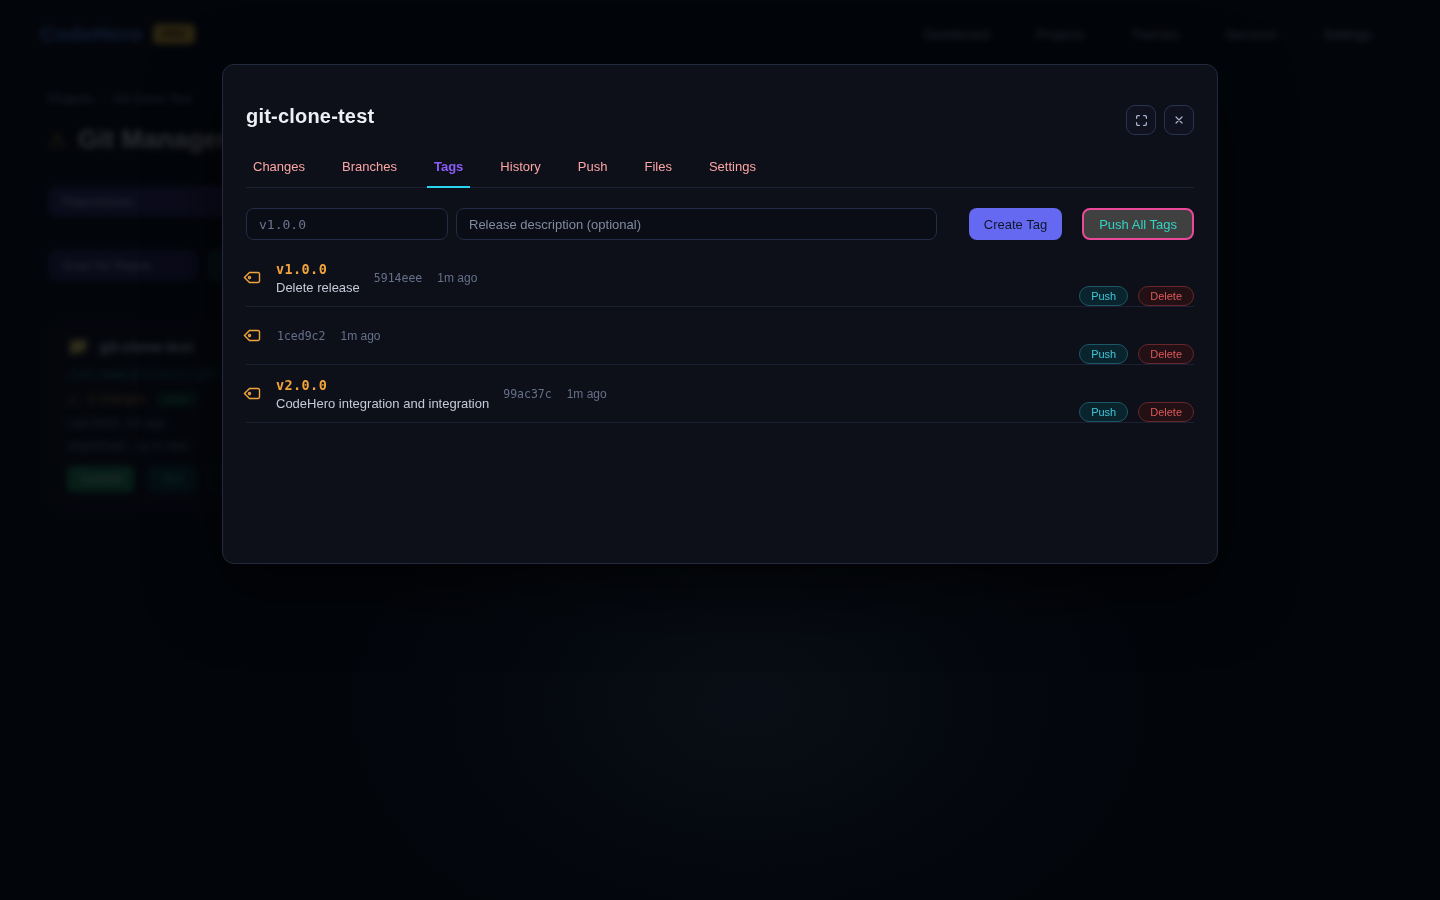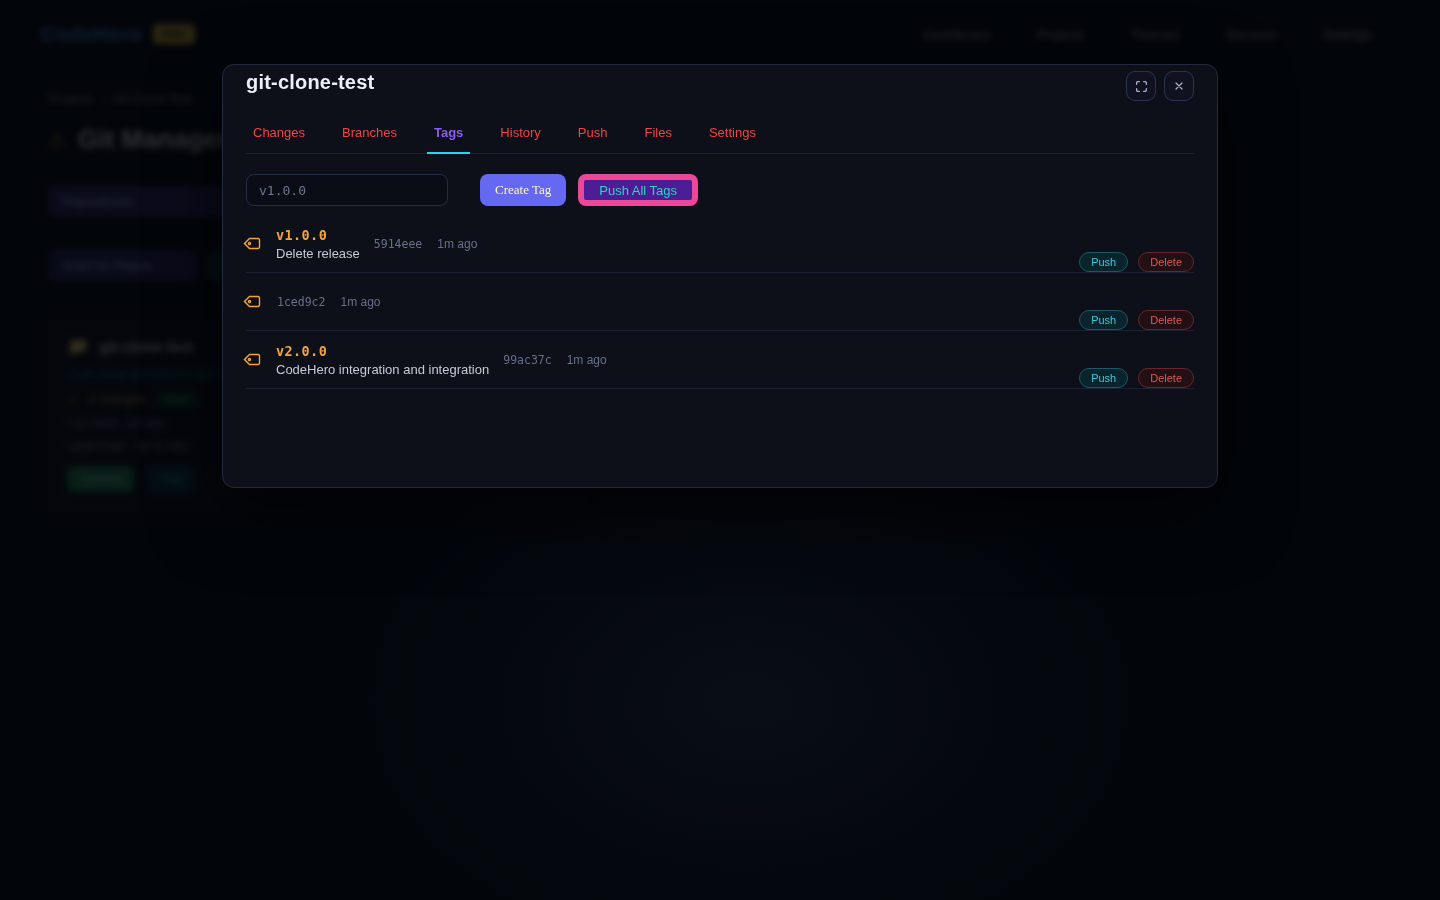--- a/index.html
+++ b/index.html
@@ -42,45 +42,45 @@
   .act.pull { background:#0e3d42; border:1px solid #1d6a66; color:#2fd4c3; }
   .act.ghost { border:1px solid #2a3142; color:#9aa3b8; }
   .act.ghost-danger { border:1px solid #3a2430; color:#b86a6a; }
 
   
   .overlay { position:absolute; inset:0; background:rgba(3,5,10,.80); z-index:1; }
   .overlay::after { content:""; position:absolute; inset:0;
     background:radial-gradient(620px 420px at 52% 78%, rgba(70,85,120,.10), transparent 65%); }
 
   
-  .modal { position:absolute; left:222px; top:64px; width:996px; height:424px; z-index:2;
+  .modal { position:absolute; left:222px; top:64px; width:996px; height:500px; z-index:2;
     background:#0d1019; border:1px solid #242a3e; border-radius:12px;
-    box-shadow:0 24px 70px rgba(0,0,0,.65); padding:6px 23px 0 23px; }
+    box-shadow:0 24px 70px rgba(0,0,0,.65); padding:40px 23px 0 23px; }
   .modal-head { display:flex; align-items:flex-start; }
   .modal-title { font-size:20px; font-weight:700; color:#eceff5; letter-spacing:.2px; }
   .head-btns { margin-left:auto; display:flex; gap:8px; }
   .icon-btn { width:30px; height:30px; border:1px solid #2c3352; background:rgba(20,24,40,.45);
     border-radius:9px; color:#aab1cc; display:flex; align-items:center; justify-content:center; cursor:pointer; }
   .modal-path { margin-top:13px; font-size:12px; color:#7b8498; letter-spacing:.2px; }
 
   .tabs { display:flex; margin-top:13px; border-bottom:1px solid #1c2233; }
-  .tab { padding:11px 7px 12px; margin-right:23px; font-size:13px; color:#ef4444; cursor:pointer; }
+  .tab { padding:11px 7px 12px; margin-right:23px; font-size:13px; color:#fca5a5; cursor:pointer; }
   .tab.active { color:#8b5cf6; font-weight:600; border-bottom:2px solid #2bd4ee; margin-bottom:-1px; }
 
   .controls { display:flex; gap:8px; margin-top:20px; align-items:center; }
   .inp { height:32px; background:#0a0d15; border:1px solid #252c45; border-radius:8px;
     padding:0 12px; font-size:13px; color:#dbe0ea; outline:none; }
   .inp.tag-name-inp { width:202px; font-family:"DejaVu Sans Mono","Liberation Mono",monospace; }
   .inp.tag-name-inp::placeholder { color:#6c7590; }
   .inp.desc-inp { flex:1; }
   .inp.desc-inp::placeholder { color:#828aa0; font-family:"Liberation Sans","DejaVu Sans",sans-serif; }
   .btn { height:32px; border-radius:8px; font-size:13px; cursor:pointer; border:none;
     display:flex; align-items:center; padding:0 15px; }
-  .btn-create { background:#6569f2; color:#fef9c3; margin-left:24px;font-family:Liberation Serif, serif; }
-  .btn-pushall { background:#4c1d95; border:6px solid #ec4899; color:#31d3c2; margin-left:4px; }
+  .btn-create { background:#6569f2; color:#0f172a; margin-left:24px; }
+  .btn-pushall { background:#404040; border:2px solid #ec4899; color:#31d3c2; margin-left:12px; }
 
   .tag-list { margin-top:9px; }
   .tag-row { display:flex; align-items:center; height:58px; border-bottom:1px solid #1a2031; gap:13px; }
   .tag-icon { display:flex; align-items:center; color:#f2a43c; }
   .tag-texts { display:flex; flex-direction:column; gap:3px; }
   .tag-name { font-family:"DejaVu Sans Mono","Liberation Mono",monospace; font-weight:700;
     font-size:13.5px; color:#f2a43c; letter-spacing:.4px; }
   .tag-desc { font-size:13px; color:#c4cad8; }
   .tag-hash { font-family:"DejaVu Sans Mono","Liberation Mono",monospace; font-size:11.5px; color:#66708a; margin-left:1px; }
   .tag-time { font-size:12px; color:#66708a; margin-left:2px; }
@@ -178,20 +178,21 @@
     <span class="tab">Branches</span>
     <span class="tab active">Tags</span>
     <span class="tab">History</span>
     <span class="tab">Push</span>
     <span class="tab">Files</span>
     <span class="tab">Settings</span>
   </div>
 
   <div class="controls">
     <input class="inp tag-name-inp" placeholder="v1.0.0" style="">
+    <input class="inp desc-inp" placeholder="Release description (optional)" style="">
     <button class="btn btn-create">Create Tag</button>
     <button class="btn btn-pushall">Push All Tags</button>
   </div>
 
   <div class="tag-list">
 
     <div class="tag-row">
       <span class="tag-icon">
         <svg width="17" height="17" viewBox="0 0 24 24" fill="none" stroke="currentColor" stroke-width="2" style="transform:rotate(-45deg)">
           <path d="M20.59 13.41l-7.17 7.17a2 2 0 0 1-2.83 0L2 12V2h10l8.59 8.59a2 2 0 0 1 0 2.83z"></path>

